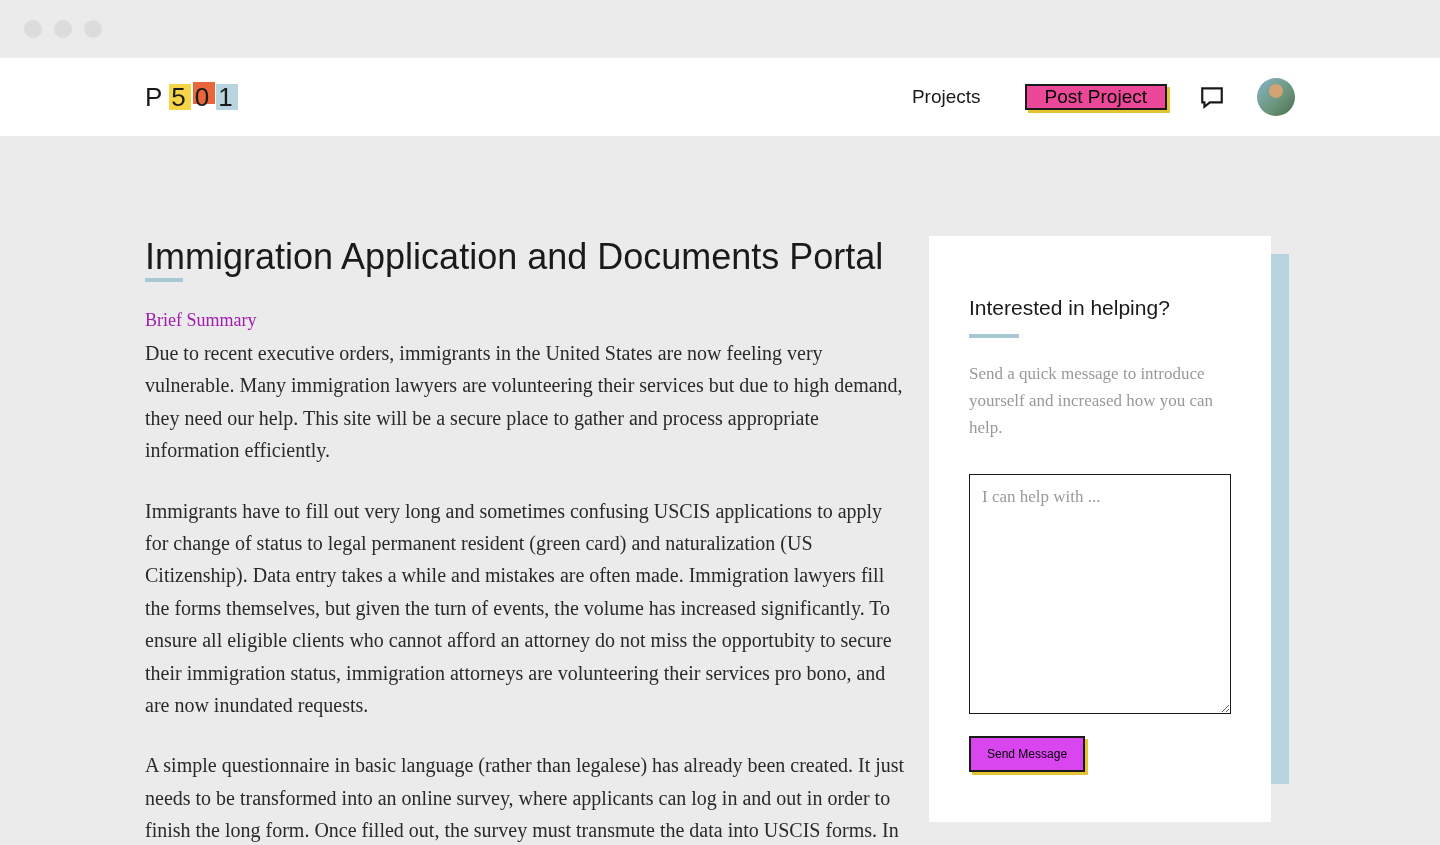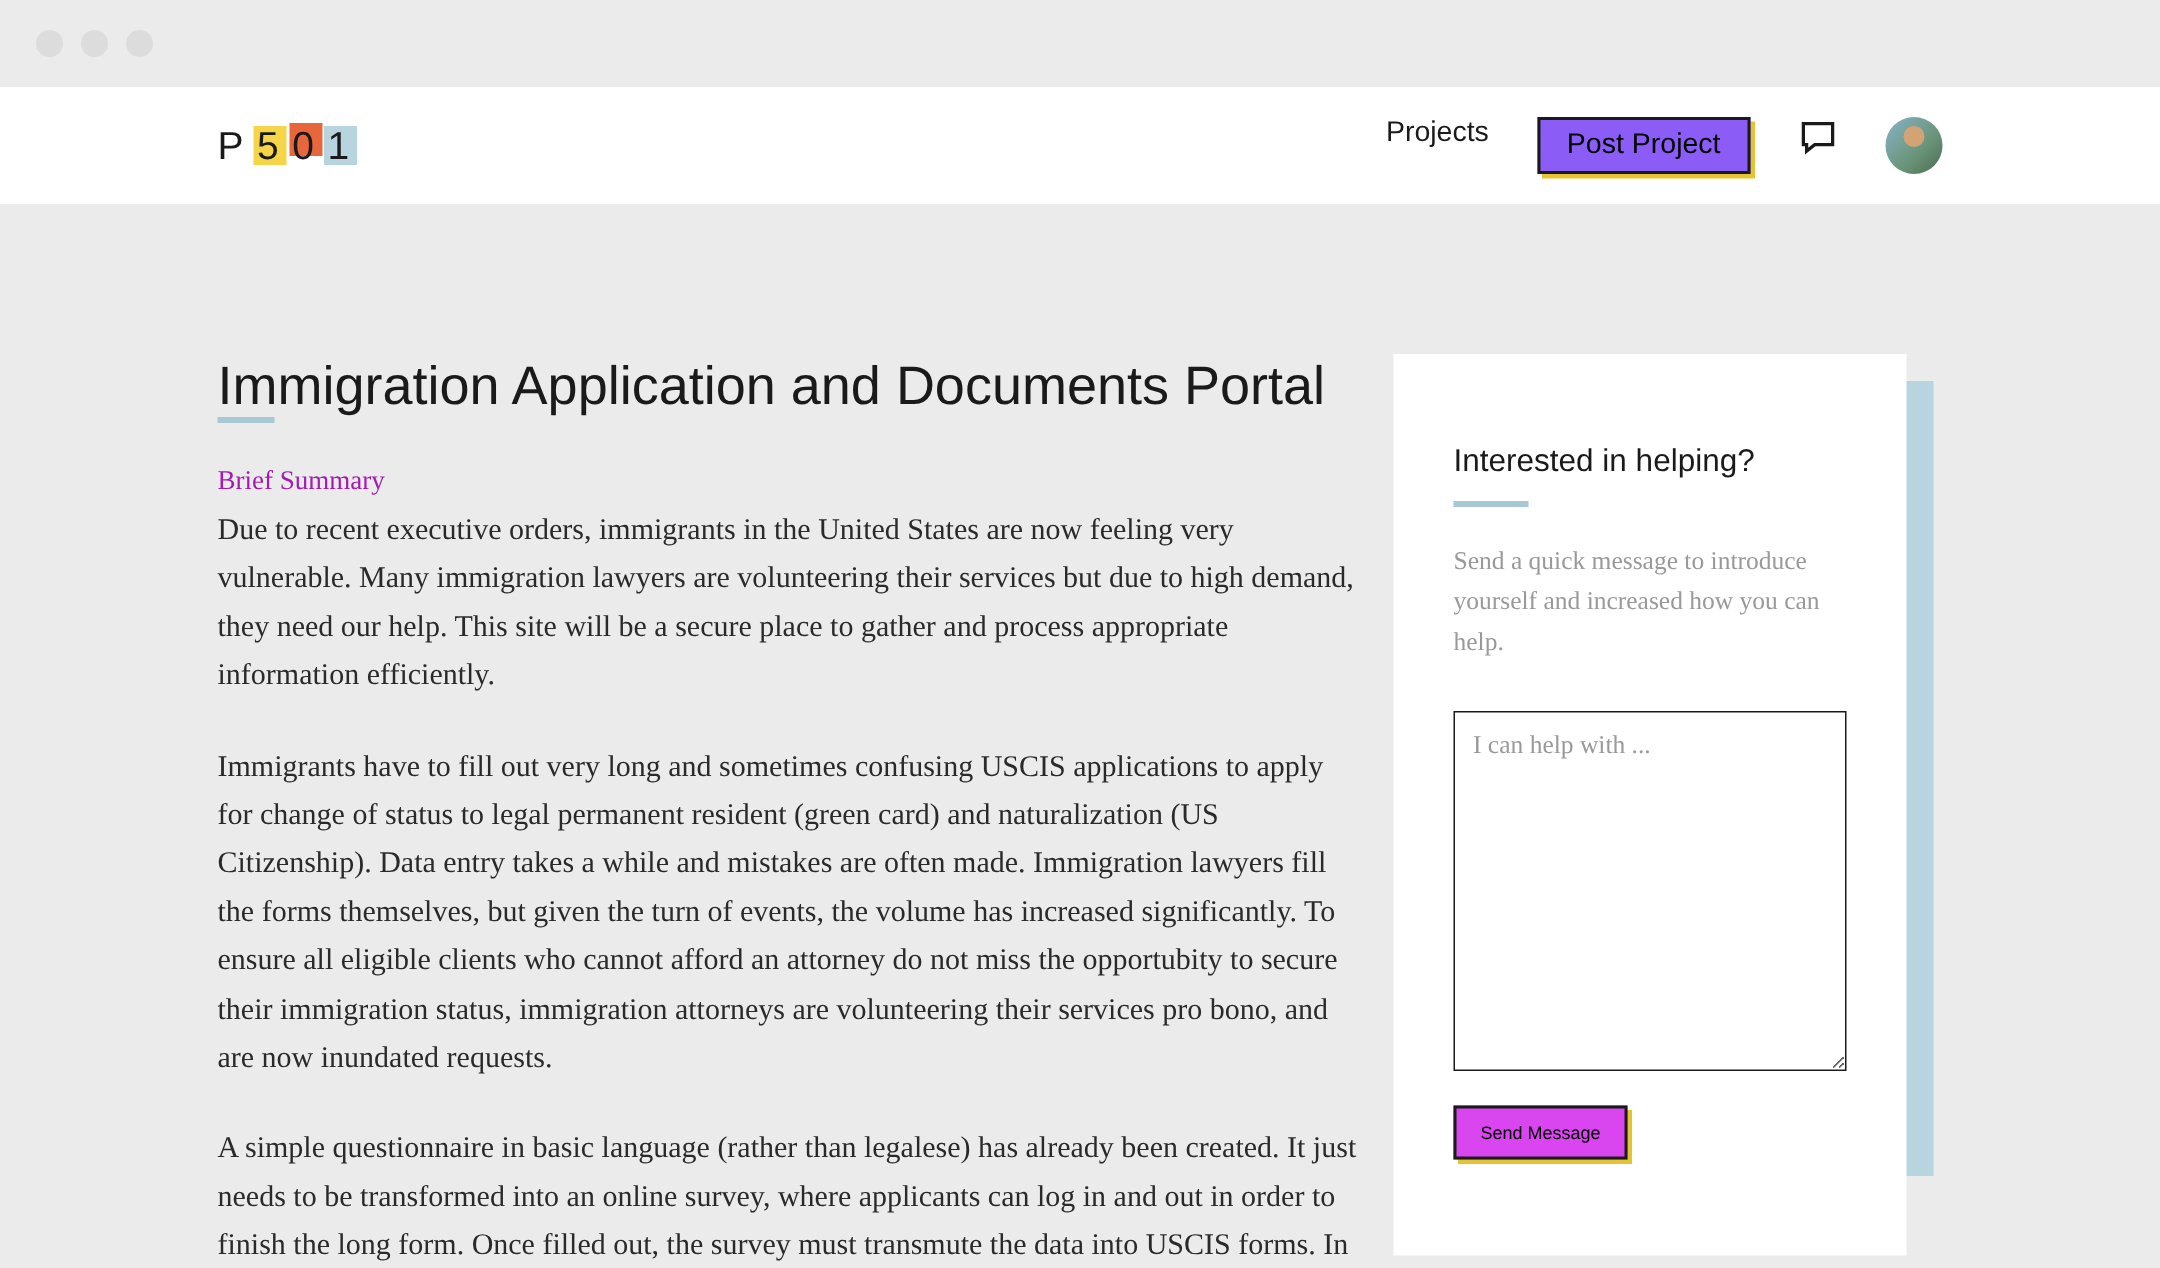--- a/index.html
+++ b/index.html
@@ -85,42 +85,44 @@
       z-index: 0;
     }
     
     .logo-text {
       position: relative;
       z-index: 1;
     }
     
     .nav {
       display: flex;
+      align-items: center;
       gap: 32px;
     }
     
     .nav-link {
       font-family: -apple-system, BlinkMacSystemFont, 'Segoe UI', sans-serif;
       font-size: 19px;
       font-weight: 500;
       color: #1a1a1a;
       text-decoration: none;
       cursor: pointer;
     }
     
     .btn-primary {
-      background: #8b5cf6;
+      background: #ec4899;
       border: 2px solid #1a1a1a;
       font-family: -apple-system, BlinkMacSystemFont, 'Segoe UI', sans-serif;
       font-size: 19px;
       font-weight: 500;
       padding: 0 18px;
       cursor: pointer;
       position: relative;
       box-shadow: 3px 3px 0 #e6c333;
+      margin-left: 12px;
     }
     
     .chat-icon {
       width: 26px;
       height: 26px;
       cursor: pointer;
     }
     
     .avatar {
       width: 38px;
@@ -194,21 +196,21 @@
       top: 18px;
       left: 18px;
       width: 100%;
       height: 530px;
       background: #b8d4de;
       z-index: 0;
     }
     
     .sidebar-card {
       background: white;
-      padding: 60px 40px 64px;
+      padding: 60px 40px 50px;
       position: relative;
       z-index: 1;
     }
     
     .sidebar-title {
       font-family: -apple-system, BlinkMacSystemFont, 'Segoe UI', sans-serif;
       font-size: 21px;
       font-weight: 500;
       margin-bottom: 14px;
     }

